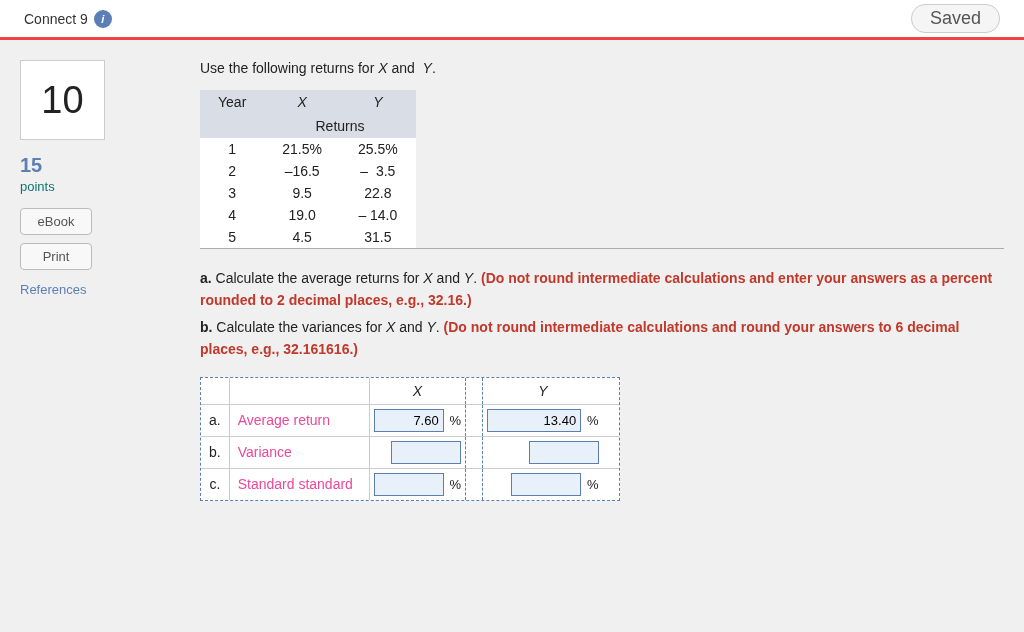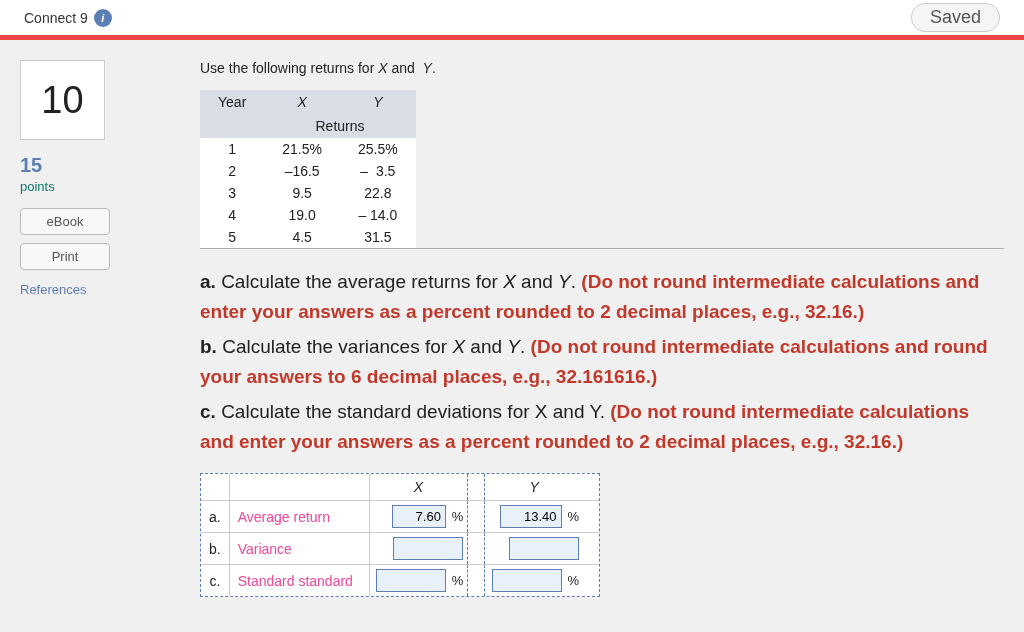--- a/index.html
+++ b/index.html
@@ -4,21 +4,21 @@
   <style>
     * { box-sizing: border-box; margin: 0; padding: 0; }
     body {
       font-family: Arial, sans-serif;
       font-size: 14px;
       background: #f0f0f0;
       color: #222;
     }
     .top-bar {
       background: #fff;
-      border-bottom: 5px solid #ef4444;
+      border-bottom: 3px solid #ef4444;
       display: flex;
       align-items: center;
       justify-content: space-between;
       padding: 8px 24px;
       height: 40px;
     }
     .top-bar-left {
       display: flex;
       align-items: center;
       gap: 6px;
@@ -80,21 +80,21 @@
       font-size: 20px;
       font-weight: bold;
     }
     .points-text {
       font-size: 13px;
       color: #0f766e;
       margin-bottom: 14px;
     }
     .side-btn {
       display: block;
-      width: 90px;
+      width: 72px;
       padding: 5px 0;
       text-align: center;
       border: 1px solid #bbb;
       border-radius: 4px;
       background: #f8f8f8;
       color: #555;
       font-size: 13px;
       cursor: pointer;
       margin-bottom: 8px;
     }
@@ -141,21 +141,21 @@
     .returns-table td.year-col {
       text-align: center;
     }
     .divider-line {
       border: none;
       border-top: 1px solid #aaa;
       margin: 0;
       width: 100%;
     }
     .instructions {
-      font-size: 19px;
+      font-size: 14px;
       color: #222;
       margin-bottom: 16px;
       line-height: 1.6;
     }
     .instructions p {
       margin-bottom: 4px;
     }
     .bold-red {
       color: #c0392b;
       font-weight: bold;
@@ -301,23 +301,20 @@
       <hr class="divider-line">
     </div>
 
     
     <div class="instructions">
       <p>
         <strong>a.</strong> Calculate the average returns for <span class="italic">X</span> and <span class="italic">Y</span>. <span class="bold-red">(Do not round intermediate calculations and enter your answers as a percent rounded to 2 decimal places, e.g., 32.16.)</span>
       </p>
       <p>
         <strong>b.</strong> Calculate the variances for <span class="italic">X</span> and <span class="italic">Y</span>. <span class="bold-red">(Do not round intermediate calculations and round your answers to 6 decimal places, e.g., 32.161616.)</span>
-      </p>
-      <p>
-        <strong>c.</strong> Calculate the standard deviations for X and Y. <span class="bold-red">(Do not round intermediate calculations and enter your answers as a percent rounded to 2 decimal places, e.g., 32.16.)</span>
       </p>
     </div>
 
     
     <div class="answer-table-container">
       <table class="answer-table">
         <thead>
           <tr class="header-row">
             <td class="col-label"></td>
             <td class="col-name"></td>
@@ -326,26 +323,26 @@
             <td class="answer-col-header y-section"><span class="italic">Y</span></td>
             <td style="width:8px;"></td>
           </tr>
         </thead>
         <tbody>
 
           <tr>
             <td class="col-label">a.</td>
             <td class="col-name">Average return</td>
             <td class="x-section" style="text-align:right; padding: 4px 4px;">
-              <input class="input-cell" type="text" value="7.60" style="width: 54px;">
+              <input class="input-cell" type="text" value="7.60" style="width: 70px;">
               <span class="percent-sign">%</span>
             </td>
             <td style="border-right: 1px dashed #5b7fb5; width:8px;"></td>
             <td class="y-section" style="text-align:right; padding: 4px 4px;">
-              <input class="input-cell" type="text" value="13.40" style="width: 62px;">
+              <input class="input-cell" type="text" value="13.40" style="width: 94px;">
               <span class="percent-sign">%</span>
             </td>
             <td style="width:8px;"></td>
           </tr>
 
           <tr>
             <td class="col-label">b.</td>
             <td class="col-name">Variance</td>
             <td class="x-section" style="text-align:right; padding: 4px 4px;">
               <input class="input-cell" type="text" value="" style="width: 70px;">

